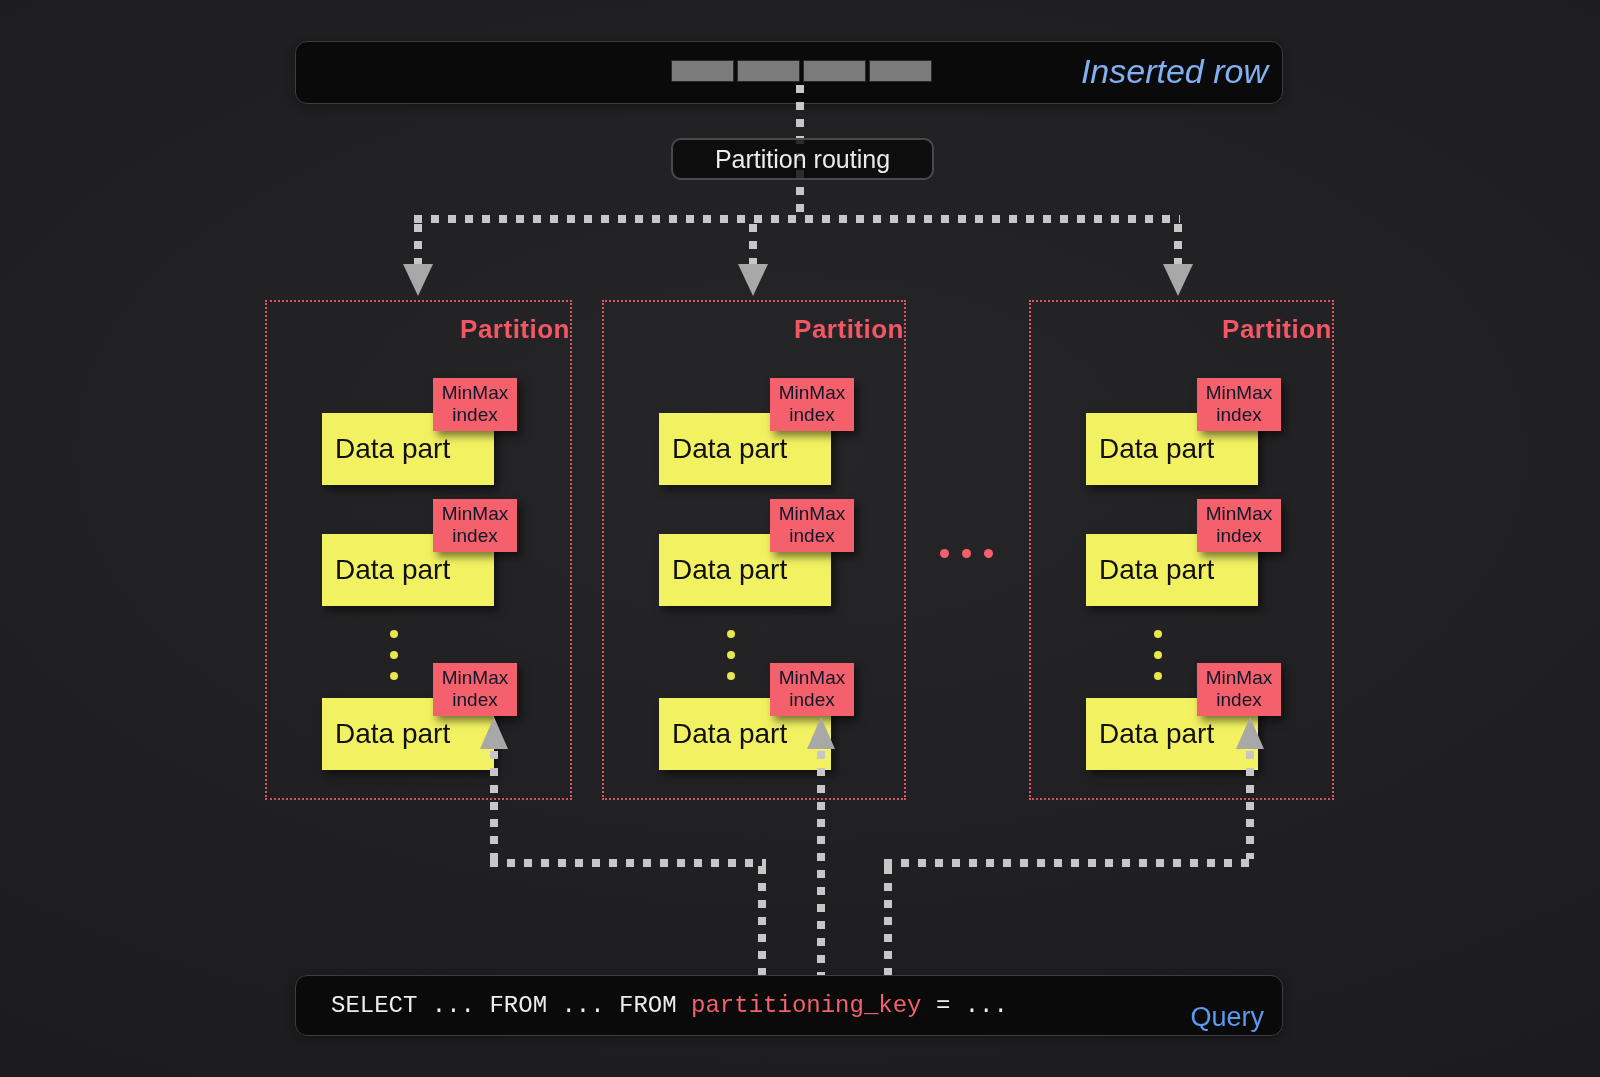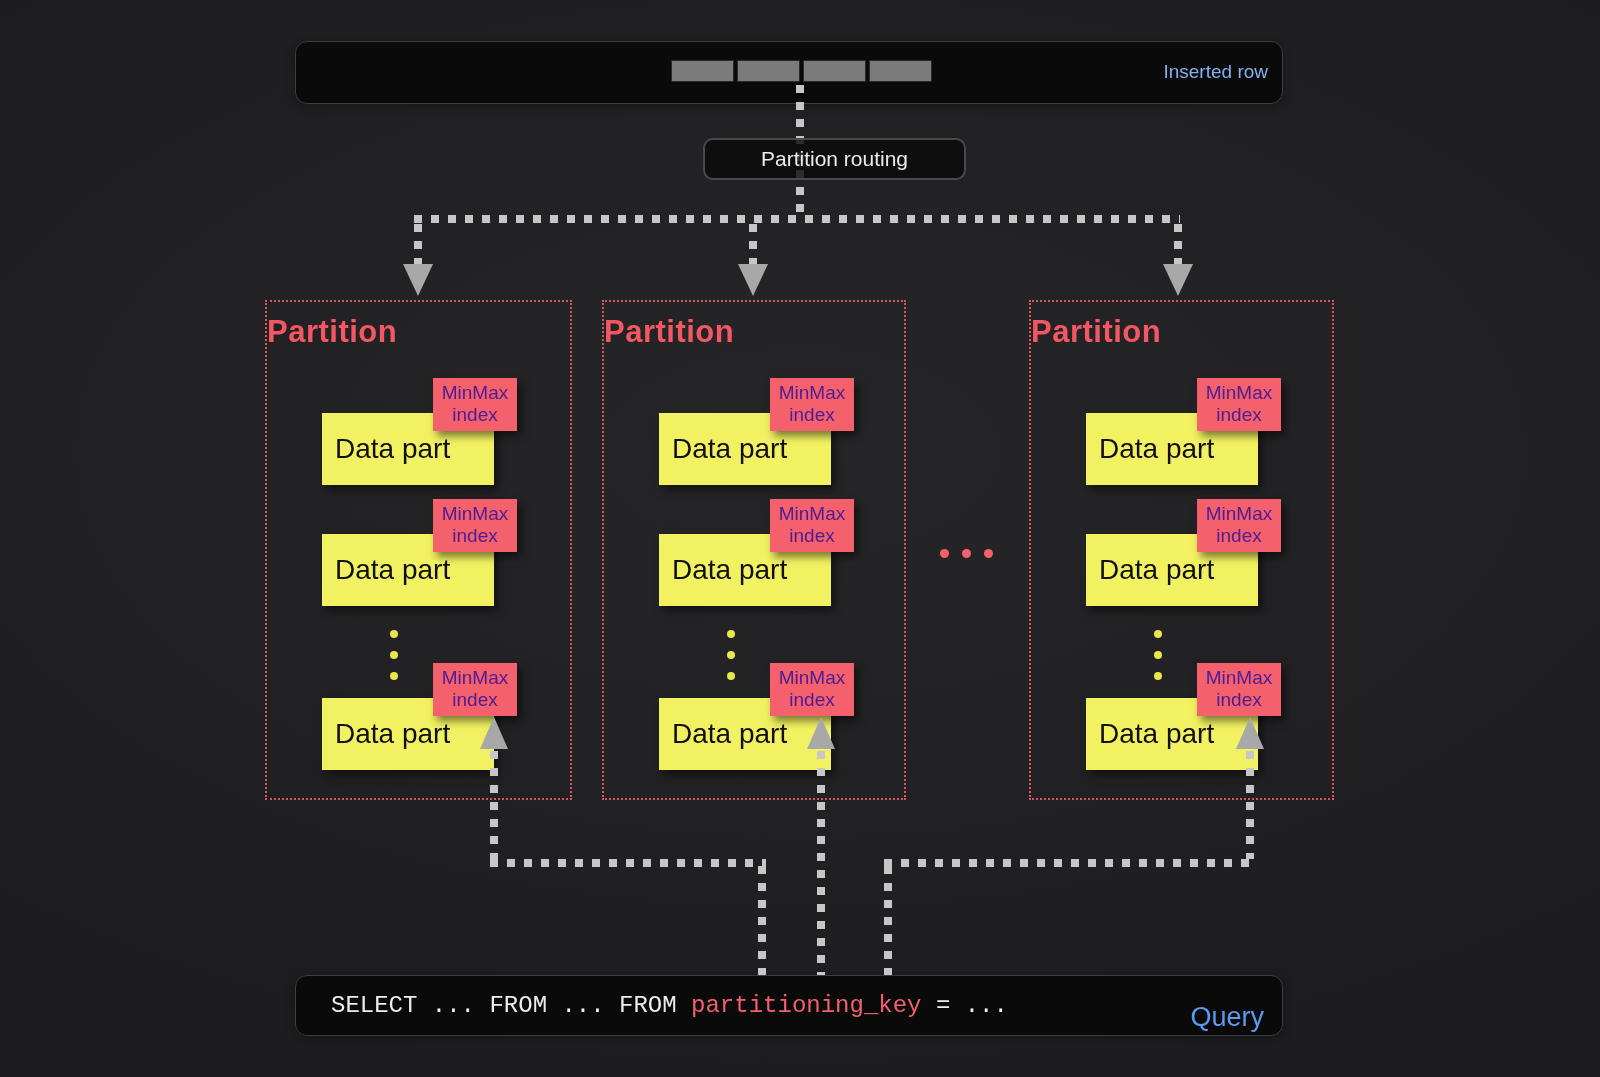--- a/index.html
+++ b/index.html
@@ -19,55 +19,55 @@
   
   .panel{
     position:absolute;background:var(--panel);
     border:1px solid var(--panel-border);border-radius:12px;
     box-shadow:0 2px 10px rgba(0,0,0,0.35);
   }
   .pill{
     position:absolute;background:rgba(10,10,11,0.82);
     border:2px solid #4a4a4c;border-radius:10px;
     display:flex;align-items:center;justify-content:center;
-    color:var(--text-light);font-size:21px;z-index:5;margin-left:32px;
+    color:var(--text-light);font-size:25px;z-index:5;
   }
   .vdash{position:absolute;width:8px;z-index:2;
     background:repeating-linear-gradient(to bottom, var(--dash-gray) 0 8px, transparent 8px 17px);}
   .hdash{position:absolute;height:8px;z-index:2;
     background:repeating-linear-gradient(to right, var(--dash-gray) 0 8px, transparent 8px 17px);}
   .arrow-down{position:absolute;width:0;height:0;z-index:2;
     border-left:15px solid transparent;border-right:15px solid transparent;
     border-top:32px solid var(--arrow-gray);}
   .arrow-up{position:absolute;width:0;height:0;z-index:2;
     border-left:14px solid transparent;border-right:14px solid transparent;
     border-bottom:32px solid var(--arrow-gray);}
   
   .inserted-box{left:295px;top:41px;width:986px;height:61px;}
   .row-bar{position:absolute;left:375px;top:18px;height:22px;display:flex;gap:3px;}
   .row-bar .seg{width:63px;height:22px;background:var(--bar-gray);border:1px solid #2a2a2a;box-sizing:border-box;}
   .inserted-label{position:absolute;right:14px;top:0;height:59px;display:flex;align-items:center;
-    color:var(--accent-blue);font-size:19px;}
+    color:var(--accent-blue);font-size:34px;font-style:italic;}
   
   .partition{
     position:absolute;top:300px;height:500px;box-sizing:border-box;
     border:2px dotted var(--salmon-border);z-index:1;
   }
-  .partition-title{margin-top:12px;text-align:left;color:var(--salmon);
-    font-size:31px;font-weight:600;letter-spacing:.5px;}
+  .partition-title{margin-top:12px;text-align:right;color:var(--salmon);
+    font-size:26px;font-weight:600;letter-spacing:.5px;}
   .part-group{position:absolute;left:0;width:100%;height:125px;}
   .datapart{
     position:absolute;left:55px;top:35px;width:172px;height:72px;
     background:var(--part-yellow);display:flex;align-items:center;
     box-shadow:4px 5px 8px rgba(0,0,0,0.5);z-index:2;
   }
   .datapart span{padding-left:13px;color:#101010;font-size:28px;}
   .minmax{
     position:absolute;left:166px;top:0;width:84px;height:53px;
-    background:var(--minmax-red);color:#4c1d95;font-size:19px;line-height:22px;
+    background:var(--minmax-red);color:#0f172a;font-size:19px;line-height:22px;
     text-align:center;padding-top:4px;box-sizing:border-box;
     box-shadow:4px 5px 8px rgba(0,0,0,0.5);z-index:3;
   }
   .more-dots{position:absolute;left:123px;display:flex;flex-direction:column;gap:13px;}
   .more-dots i{width:8px;height:8px;border-radius:50%;background:var(--dot-yellow);}
   .ellipsis-dots{position:absolute;left:940px;top:549px;display:flex;gap:13px;z-index:1;}
   .ellipsis-dots i{width:9px;height:9px;border-radius:50%;background:var(--minmax-red);}
   
   .query-box{left:295px;top:975px;width:986px;height:59px;display:flex;align-items:center;}
   .sql{padding-left:35px;font-family:"Liberation Mono", monospace;font-size:24px;color:var(--code-white);white-space:pre;}

